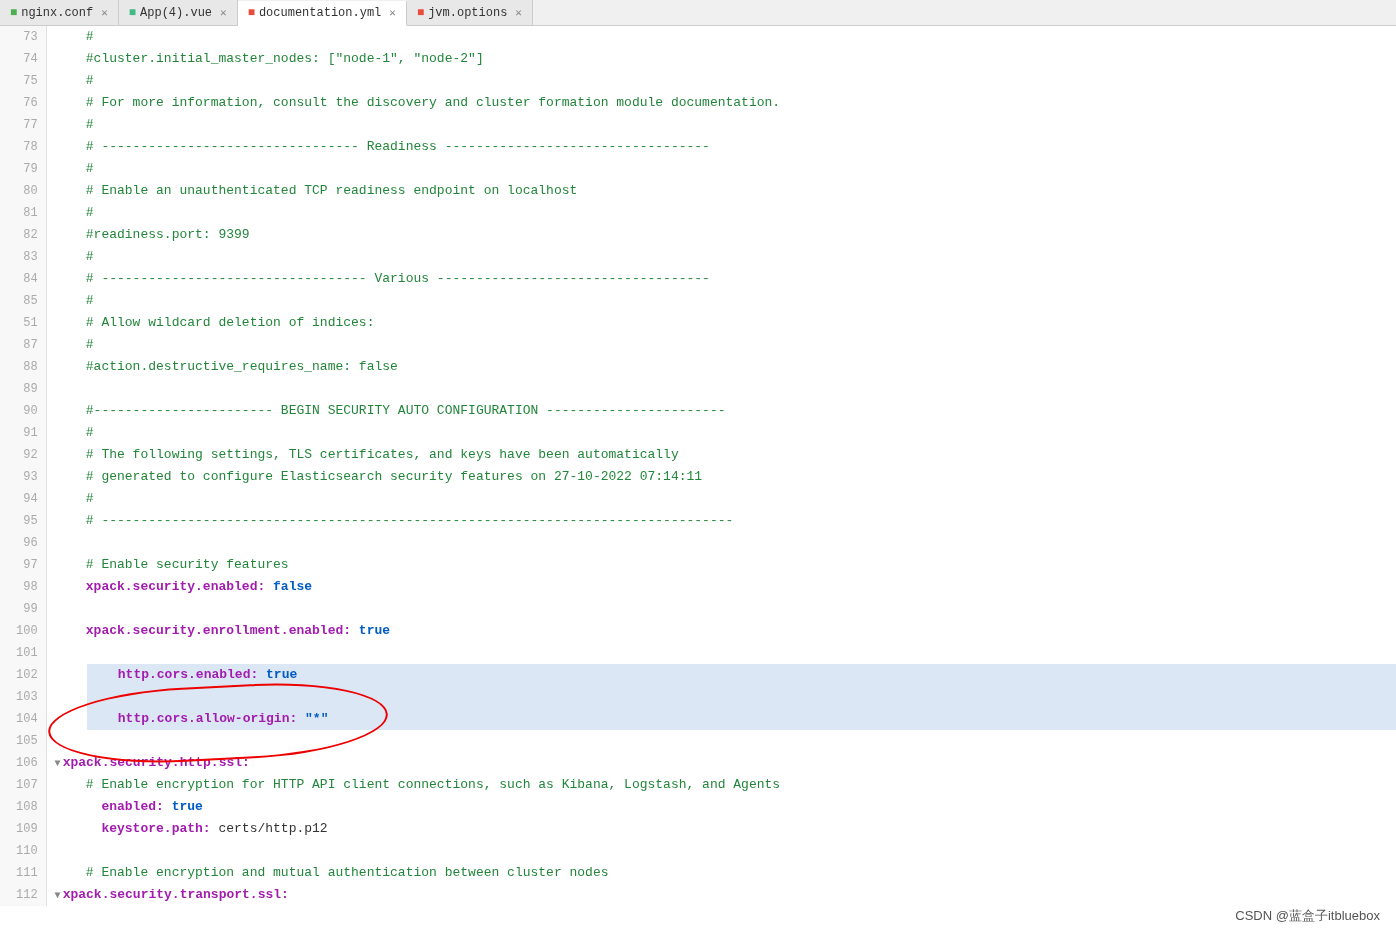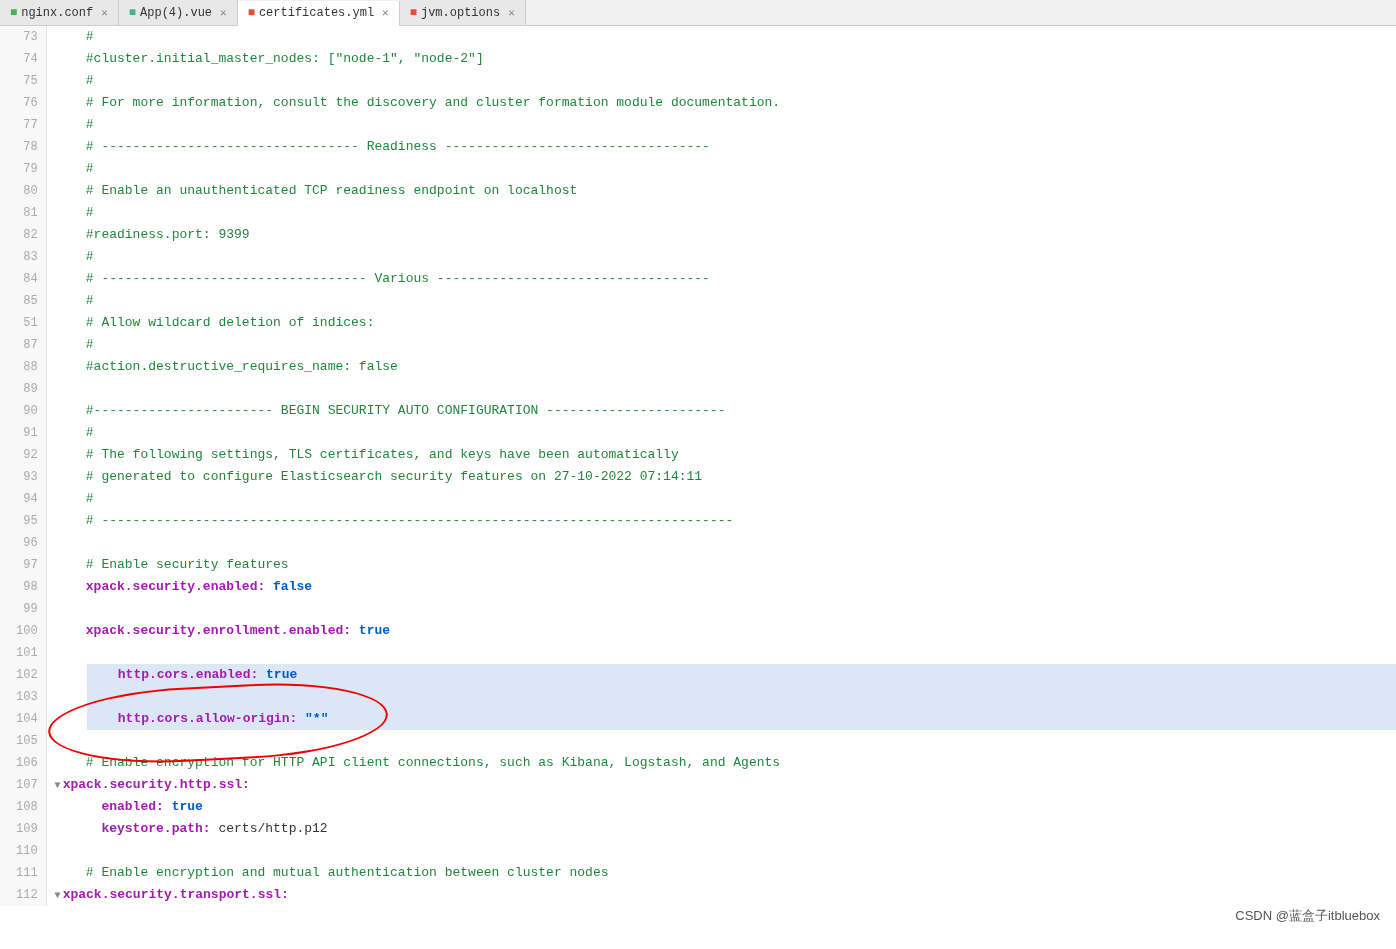--- a/index.html
+++ b/index.html
@@ -117,21 +117,21 @@
     <span>nginx.conf</span>
     <span class="tab-close">✕</span>
   </div>
   <div class="tab">
     <span class="tab-icon-vue">■</span>
     <span>App(4).vue</span>
     <span class="tab-close">✕</span>
   </div>
   <div class="tab active">
     <span class="tab-icon-yaml">■</span>
-    <span>certificates.yml</span>
+    <span>documentation.yml</span>
     <span class="tab-close">✕</span>
   </div>
   <div class="tab">
     <span class="tab-icon-jvm">■</span>
     <span>jvm.options</span>
     <span class="tab-close">✕</span>
   </div>
 </div>
 
 <div class="code-wrapper">
@@ -205,22 +205,22 @@
         <div class="code-line">&nbsp;</div>
         <div class="code-line"><span class="comment">    # Enable security features</span></div>
         <div class="code-line"><span class="key">    xpack.security.enabled: </span><span class="value-false">false</span></div>
         <div class="code-line">&nbsp;</div>
         <div class="code-line"><span class="key">    xpack.security.enrollment.enabled: </span><span class="value-true">true</span></div>
         <div class="code-line">&nbsp;</div>
         <div class="code-line highlighted"><span class="key">    http.cors.enabled: </span><span class="value-true">true</span></div>
         <div class="code-line highlighted">&nbsp;</div>
         <div class="code-line highlighted"><span class="key">    http.cors.allow-origin: </span><span class="value-string">"*"</span></div>
         <div class="code-line">&nbsp;</div>
+        <div class="code-line"><span class="fold-icon">▼</span><span class="key">xpack.security.http.ssl:</span></div>
         <div class="code-line"><span class="comment">    # Enable encryption for HTTP API client connections, such as Kibana, Logstash, and Agents</span></div>
-        <div class="code-line"><span class="fold-icon">▼</span><span class="key">xpack.security.http.ssl:</span></div>
         <div class="code-line"><span class="key">      enabled: </span><span class="value-true">true</span></div>
         <div class="code-line"><span class="key">      keystore.path: </span><span class="value-path">certs/http.p12</span></div>
         <div class="code-line">&nbsp;</div>
         <div class="code-line"><span class="comment">    # Enable encryption and mutual authentication between cluster nodes</span></div>
         <div class="code-line"><span class="fold-icon">▼</span><span class="key">xpack.security.transport.ssl:</span></div>
       </div>
   </div>
   <div class="red-circle" id="red-circle" style="top: 660px; left: 48px; width: 340px; height: 74px; border-radius: 40% / 50%; transform: rotate(-3deg); z-index: 10;"></div>
 </div>
 

